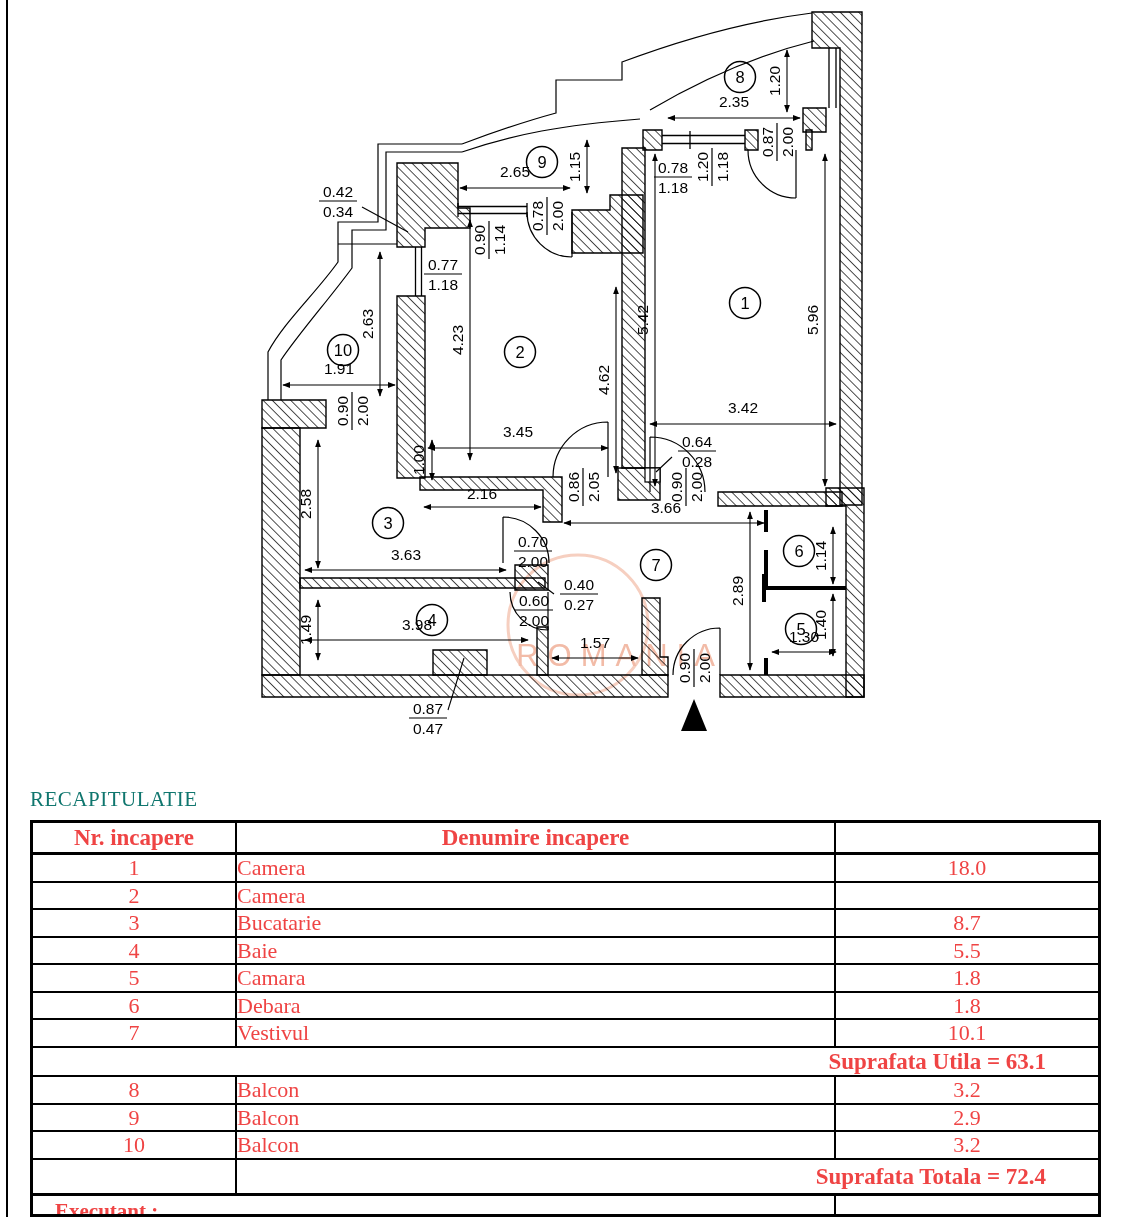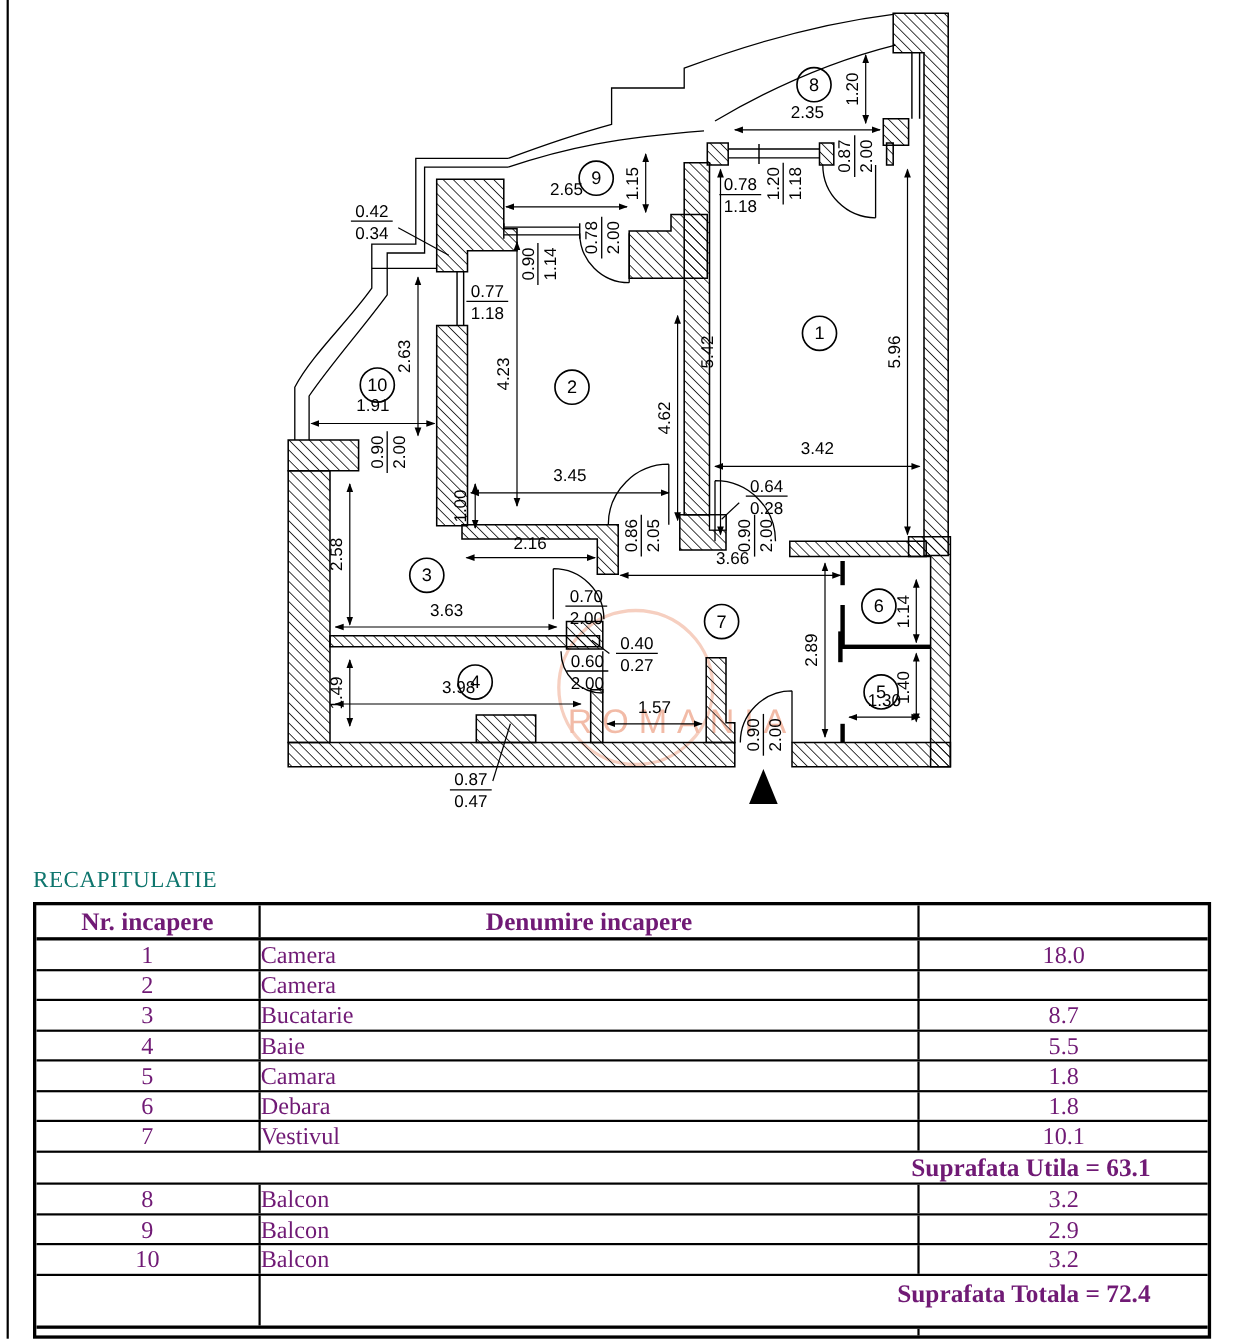--- a/index.html
+++ b/index.html
@@ -20,32 +20,32 @@
   .room circle{fill:none;stroke:#000;stroke-width:1.5}
   .notch{fill:#fff;stroke:#000;stroke-width:1.2}
   .wm-t{font:31px "Liberation Sans",sans-serif;letter-spacing:9px;fill:#f2bba7;text-anchor:middle}
   .wm-c{fill:none;stroke:#f6cfc0;stroke-width:3}
   
   #title{position:absolute;left:30px;top:787px;font:21px "Liberation Serif",serif;
          letter-spacing:.5px;color:#0f766e}
   #tbl{position:absolute;left:30px;top:820px;width:1071px;height:397px;
        border:3px solid #000;box-sizing:border-box;overflow:hidden;background:#fff}
   .row{display:flex;border-bottom:2px solid #000;box-sizing:border-box}
-  .c{box-sizing:border-box;font:22px/25px "Liberation Serif",serif;color:#701a75}
+  .c{box-sizing:border-box;font:22px/25px "Liberation Serif",serif;color:#ef4444}
   .c1{width:204px;border-right:2px solid #000;text-align:center}
   .c2{width:599px;border-right:2px solid #000;}
   .c3{width:262px;text-align:center}
   .hd{height:32px;border-bottom:3px solid #000}
   .hd .c{font-weight:bold;font-size:23px;line-height:29px}
   .hd .c2{text-align:center;padding-left:0}
   .rd{height:27.5px}
   .rsum{height:29.5px}
   .rsum .cfull{width:100%;font:bold 23px/27px "Liberation Serif",serif;
                text-align:right;padding-right:52px;box-sizing:border-box}
-  .rtot{height:48px;border-bottom:3px solid #000}
+  .rtot{height:36px;border-bottom:3px solid #000}
   .rtot .c1{line-height:33px}
   .rtot .cfill{width:861px;font:bold 23px/33px "Liberation Serif",serif;
                text-align:right;padding-right:52px;box-sizing:border-box}
   .rfoot{height:25px;border-bottom:none}
   .rfoot .cL{width:803px;border-right:2px solid #000;font:bold 21px/30px "Liberation Serif",serif;
              padding-left:22px;box-sizing:border-box}
   .rfoot .cR{width:262px}
 </style>
 </head>
 <body>

